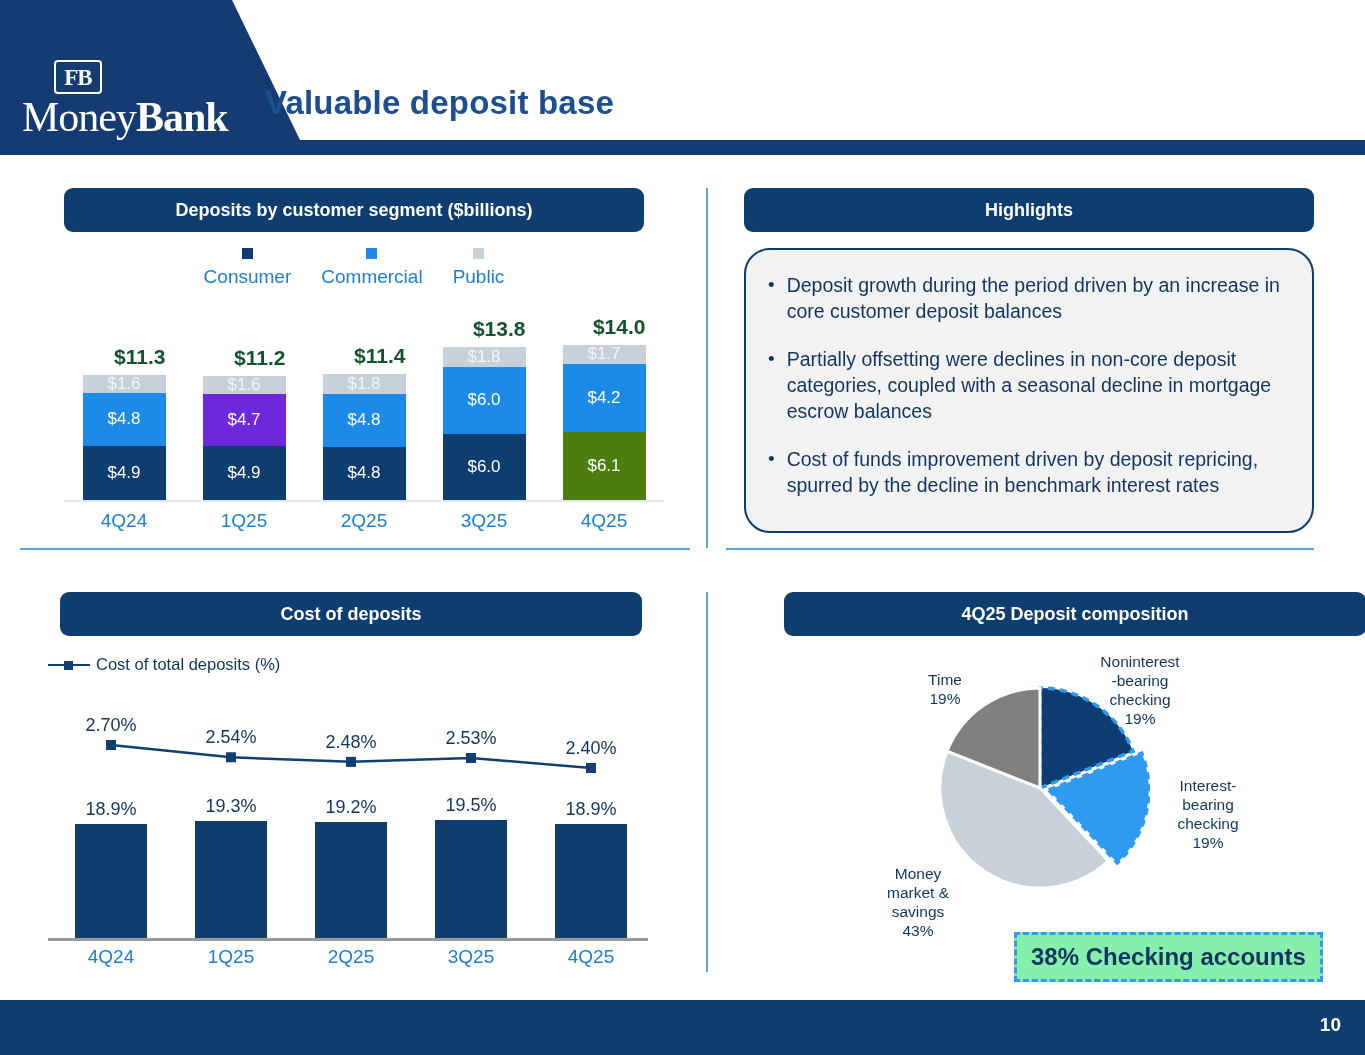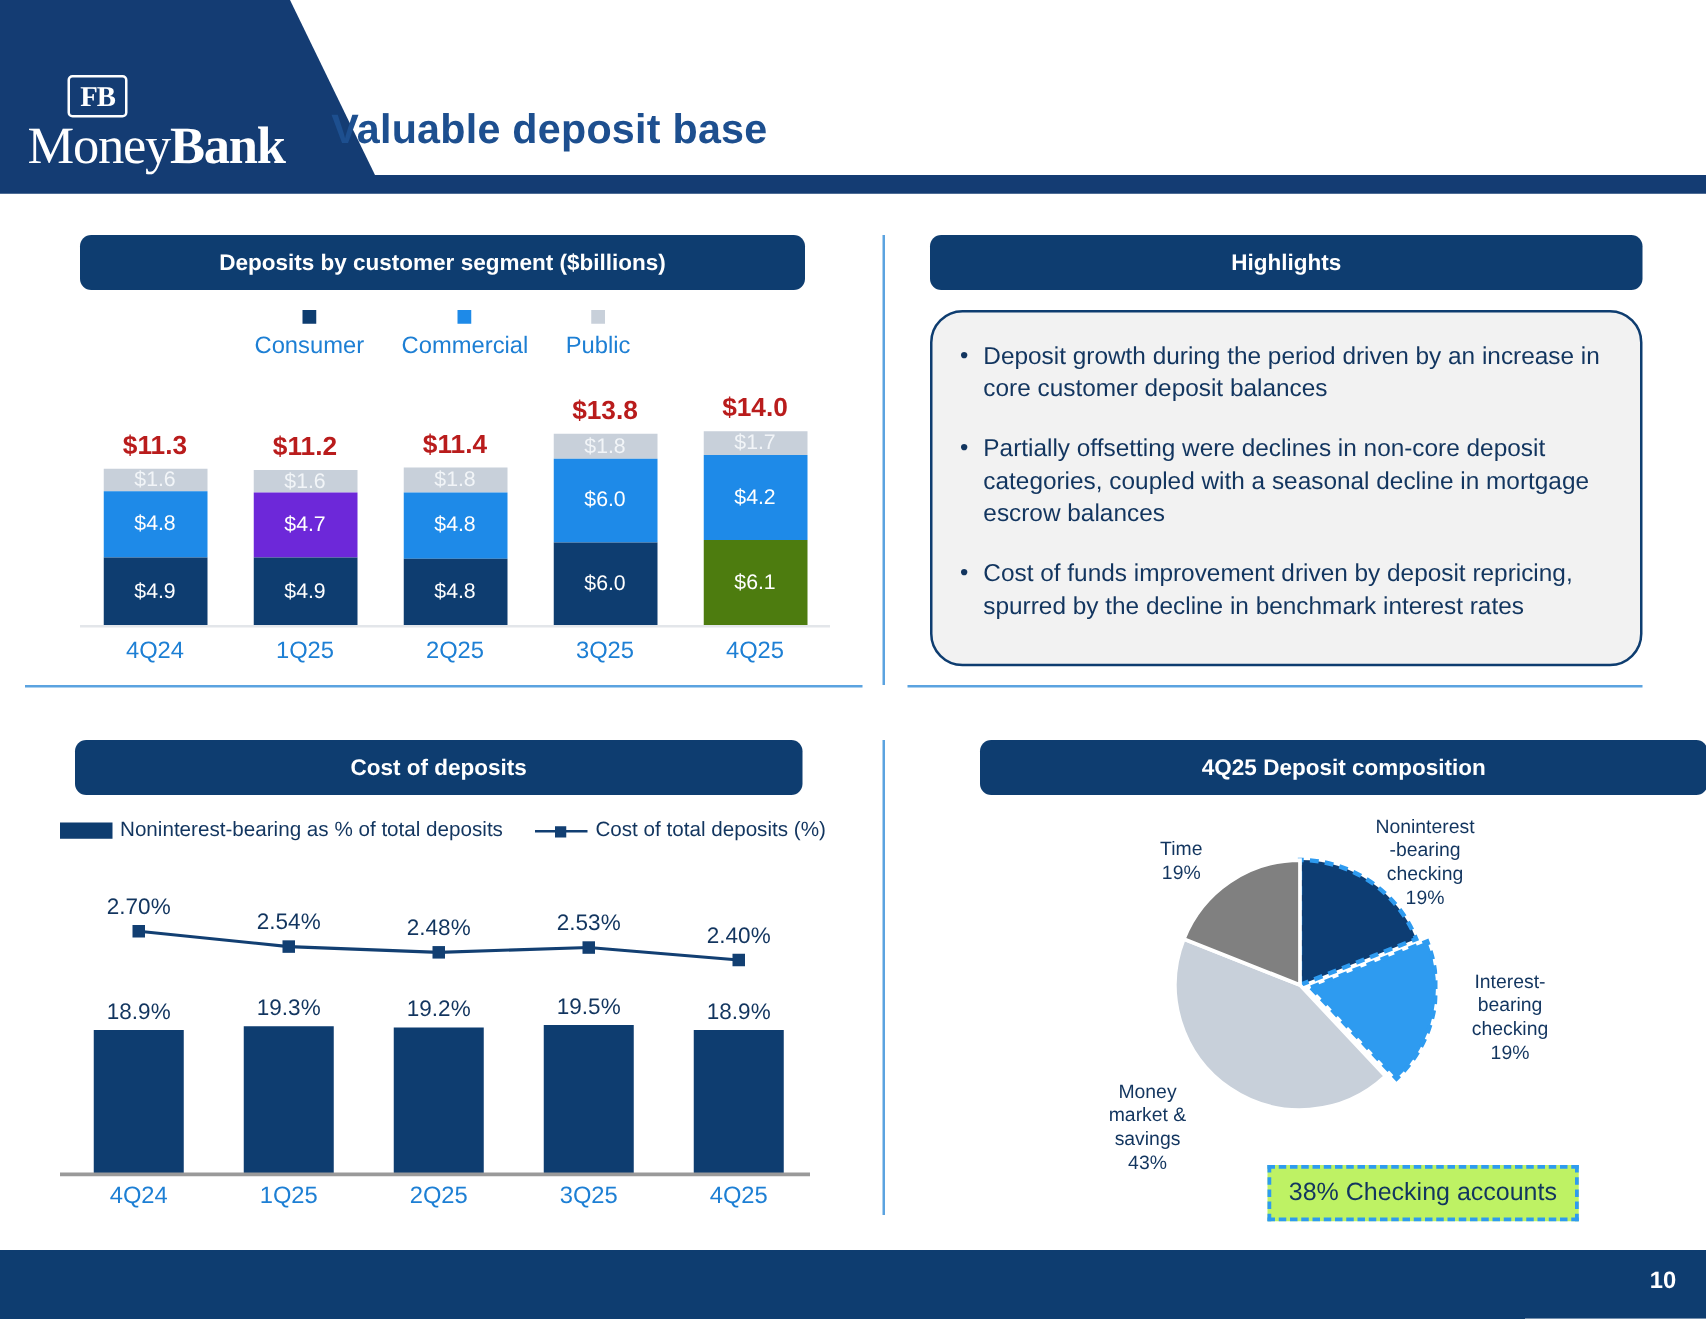--- a/index.html
+++ b/index.html
@@ -31,22 +31,22 @@
   .divider-h{position:absolute;height:2px;background:#5ba3e0;}
   .divider-v{position:absolute;width:2px;background:#5ba3e0;}
 
   
   .sb-legend{position:absolute;left:64px;top:248px;width:580px;display:flex;
       justify-content:center;gap:30px;font-size:19px;color:#1d7fd4;}
   .sb-legend .li{display:flex;align-items:center;gap:7px;flex-direction:column;}
   .sb-legend .sw{width:11px;height:11px;display:inline-block;}
   .sb-plot{position:absolute;left:64px;top:285px;width:600px;height:215px;}
   .sb-col{position:absolute;bottom:0;width:83px;}
-  .sb-total{position:absolute;width:100%;text-align:center;font-size:21px;font-weight:bold;
-      color:#b91c1c;}
+  .sb-total{position:absolute;width:100%;text-align:right;font-size:21px;font-weight:bold;
+      color:#14532d;}
   .sb-stack{position:absolute;bottom:0;width:100%;}
   .sb-seg{width:100%;display:flex;align-items:center;justify-content:center;
       color:#fff;font-size:17px;box-sizing:border-box;}
   .sb-axis{position:absolute;left:64px;top:500px;width:600px;height:2px;background:#e3e6ea;}
   .sb-ticks{position:absolute;left:64px;top:510px;width:600px;height:30px;}
   .sb-tick{position:absolute;width:83px;text-align:center;font-size:19px;color:#1d7fd4;}
 
   
   .hl-box{position:absolute;left:744px;top:248px;width:570px;height:285px;
       background:#f2f2f2;border:2px solid #0e3d70;border-radius:26px;box-sizing:border-box;
@@ -69,22 +69,22 @@
   .cd-bar-lab{position:absolute;width:100%;text-align:center;font-size:18px;color:#12355f;}
   .cd-line-svg{position:absolute;left:48px;top:700px;width:620px;height:240px;}
   .cd-axis{position:absolute;left:48px;top:938px;width:600px;height:3px;background:#9a9a9a;}
   .cd-ticks{position:absolute;left:48px;top:946px;width:620px;height:30px;}
   .cd-tick{position:absolute;width:72px;text-align:center;font-size:19px;color:#1d7fd4;}
 
   
   .pie-wrap{position:absolute;left:930px;top:678px;width:220px;height:220px;}
   .pie-lab{position:absolute;font-size:15.5px;line-height:19px;color:#12355f;text-align:center;}
   .callout{position:absolute;left:1014px;top:932px;padding:8px 14px;
-      border:3px dashed #2e9bf0;color:#12355f;font-size:20px;font-weight:normal;
-      background:#bef264;}
+      border:3px dashed #2e9bf0;color:#12355f;font-size:24px;font-weight:bold;
+      background:#86efac;}
 
   
   .footer{position:absolute;left:0;top:1000px;width:1365px;height:55px;background:#0e3d70;}
   .footer-num{position:absolute;right:24px;top:14px;color:#fff;font-size:19px;font-weight:bold;}
 </style>
 </head>
 <body>
 
 <div class="header">
   <div class="header-navy"></div>
@@ -180,24 +180,20 @@
     <div class="hl-item">
       <div class="hl-bullet">•</div>
       <div class="hl-text">Cost of funds improvement driven by deposit repricing, spurred by the decline in benchmark interest rates</div>
     </div>
   </div>
 <div class="divider-h" style="left:726px;top:548px;width:588px;"></div>
 
 <div class="panel-head" style="left:60px;top:592px;width:582px;height:44px;">Cost of deposits</div>
 
 <div class="cd-legend">
-  <div class="li">
-    <span class="cd-bar-sw"></span>
-    <span>Noninterest-bearing as % of total deposits</span>
-  </div>
   <div class="li">
     <span class="cd-line-sw">
       <span class="ln"></span>
         <span class="mk"></span>
     </span>
     <span>Cost of total deposits (%)</span>
   </div>
 </div>
 
 <svg class="cd-line-svg" id="cd-line-svg" viewBox="0 0 620 240">

